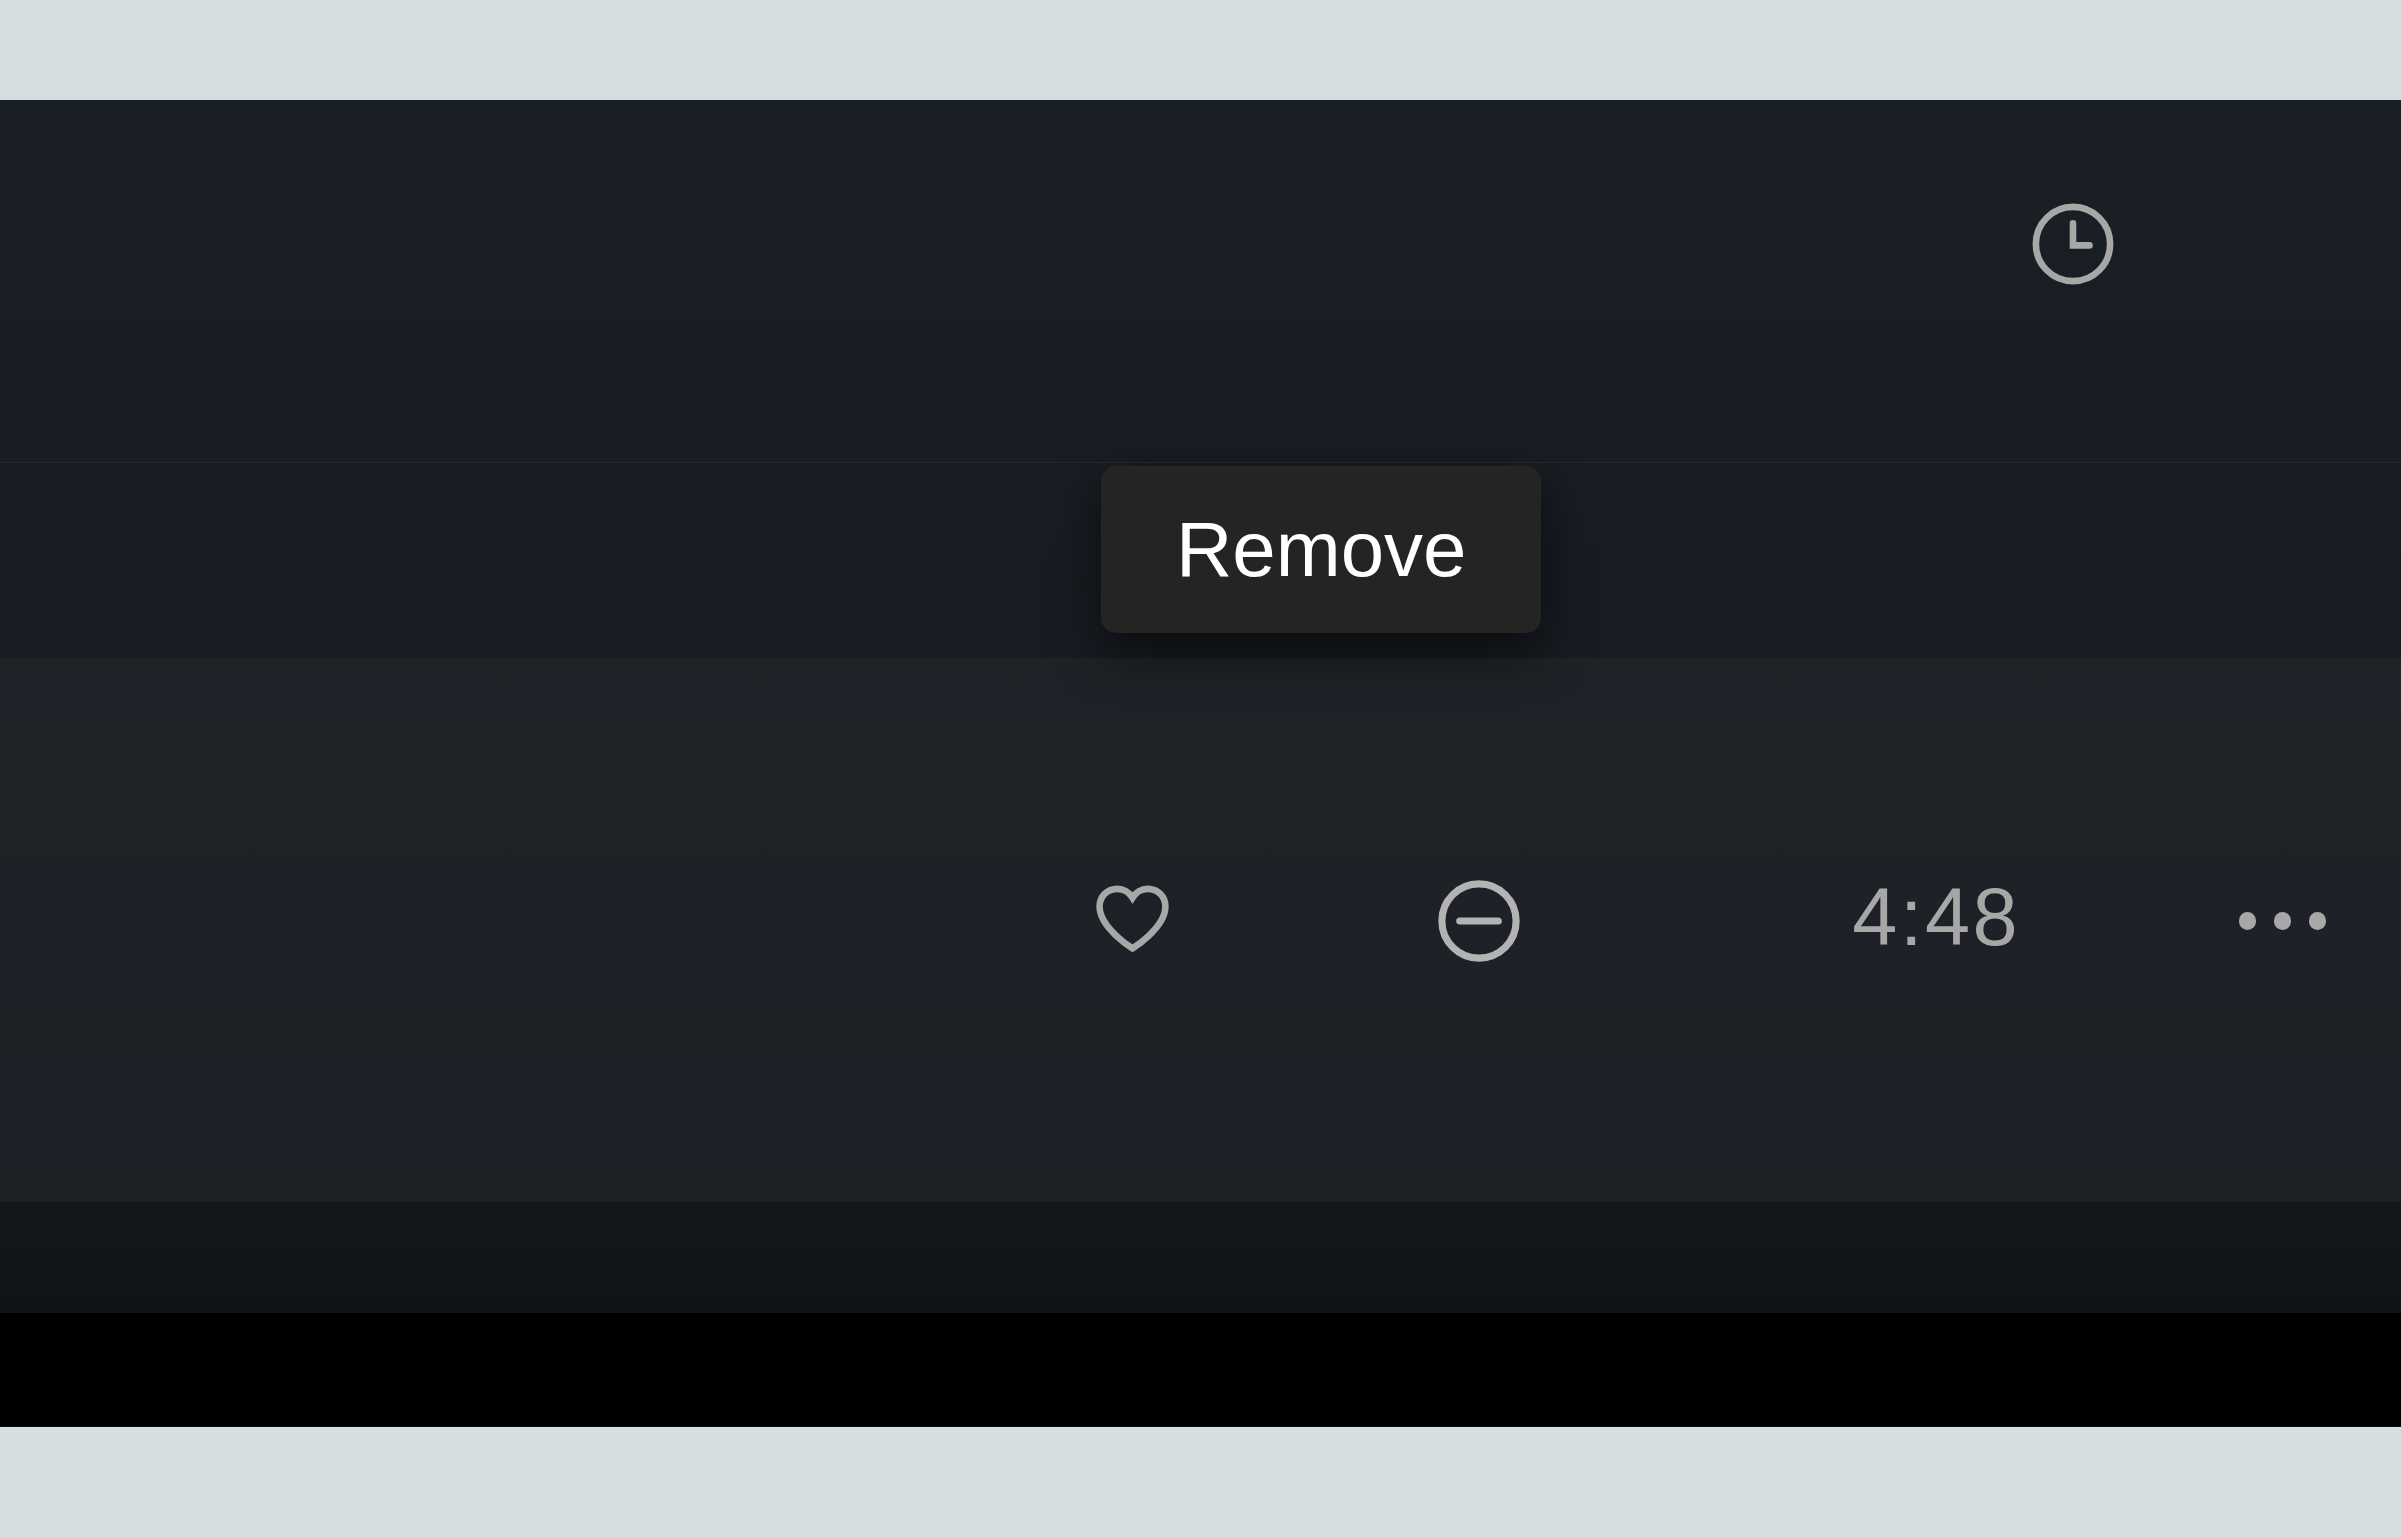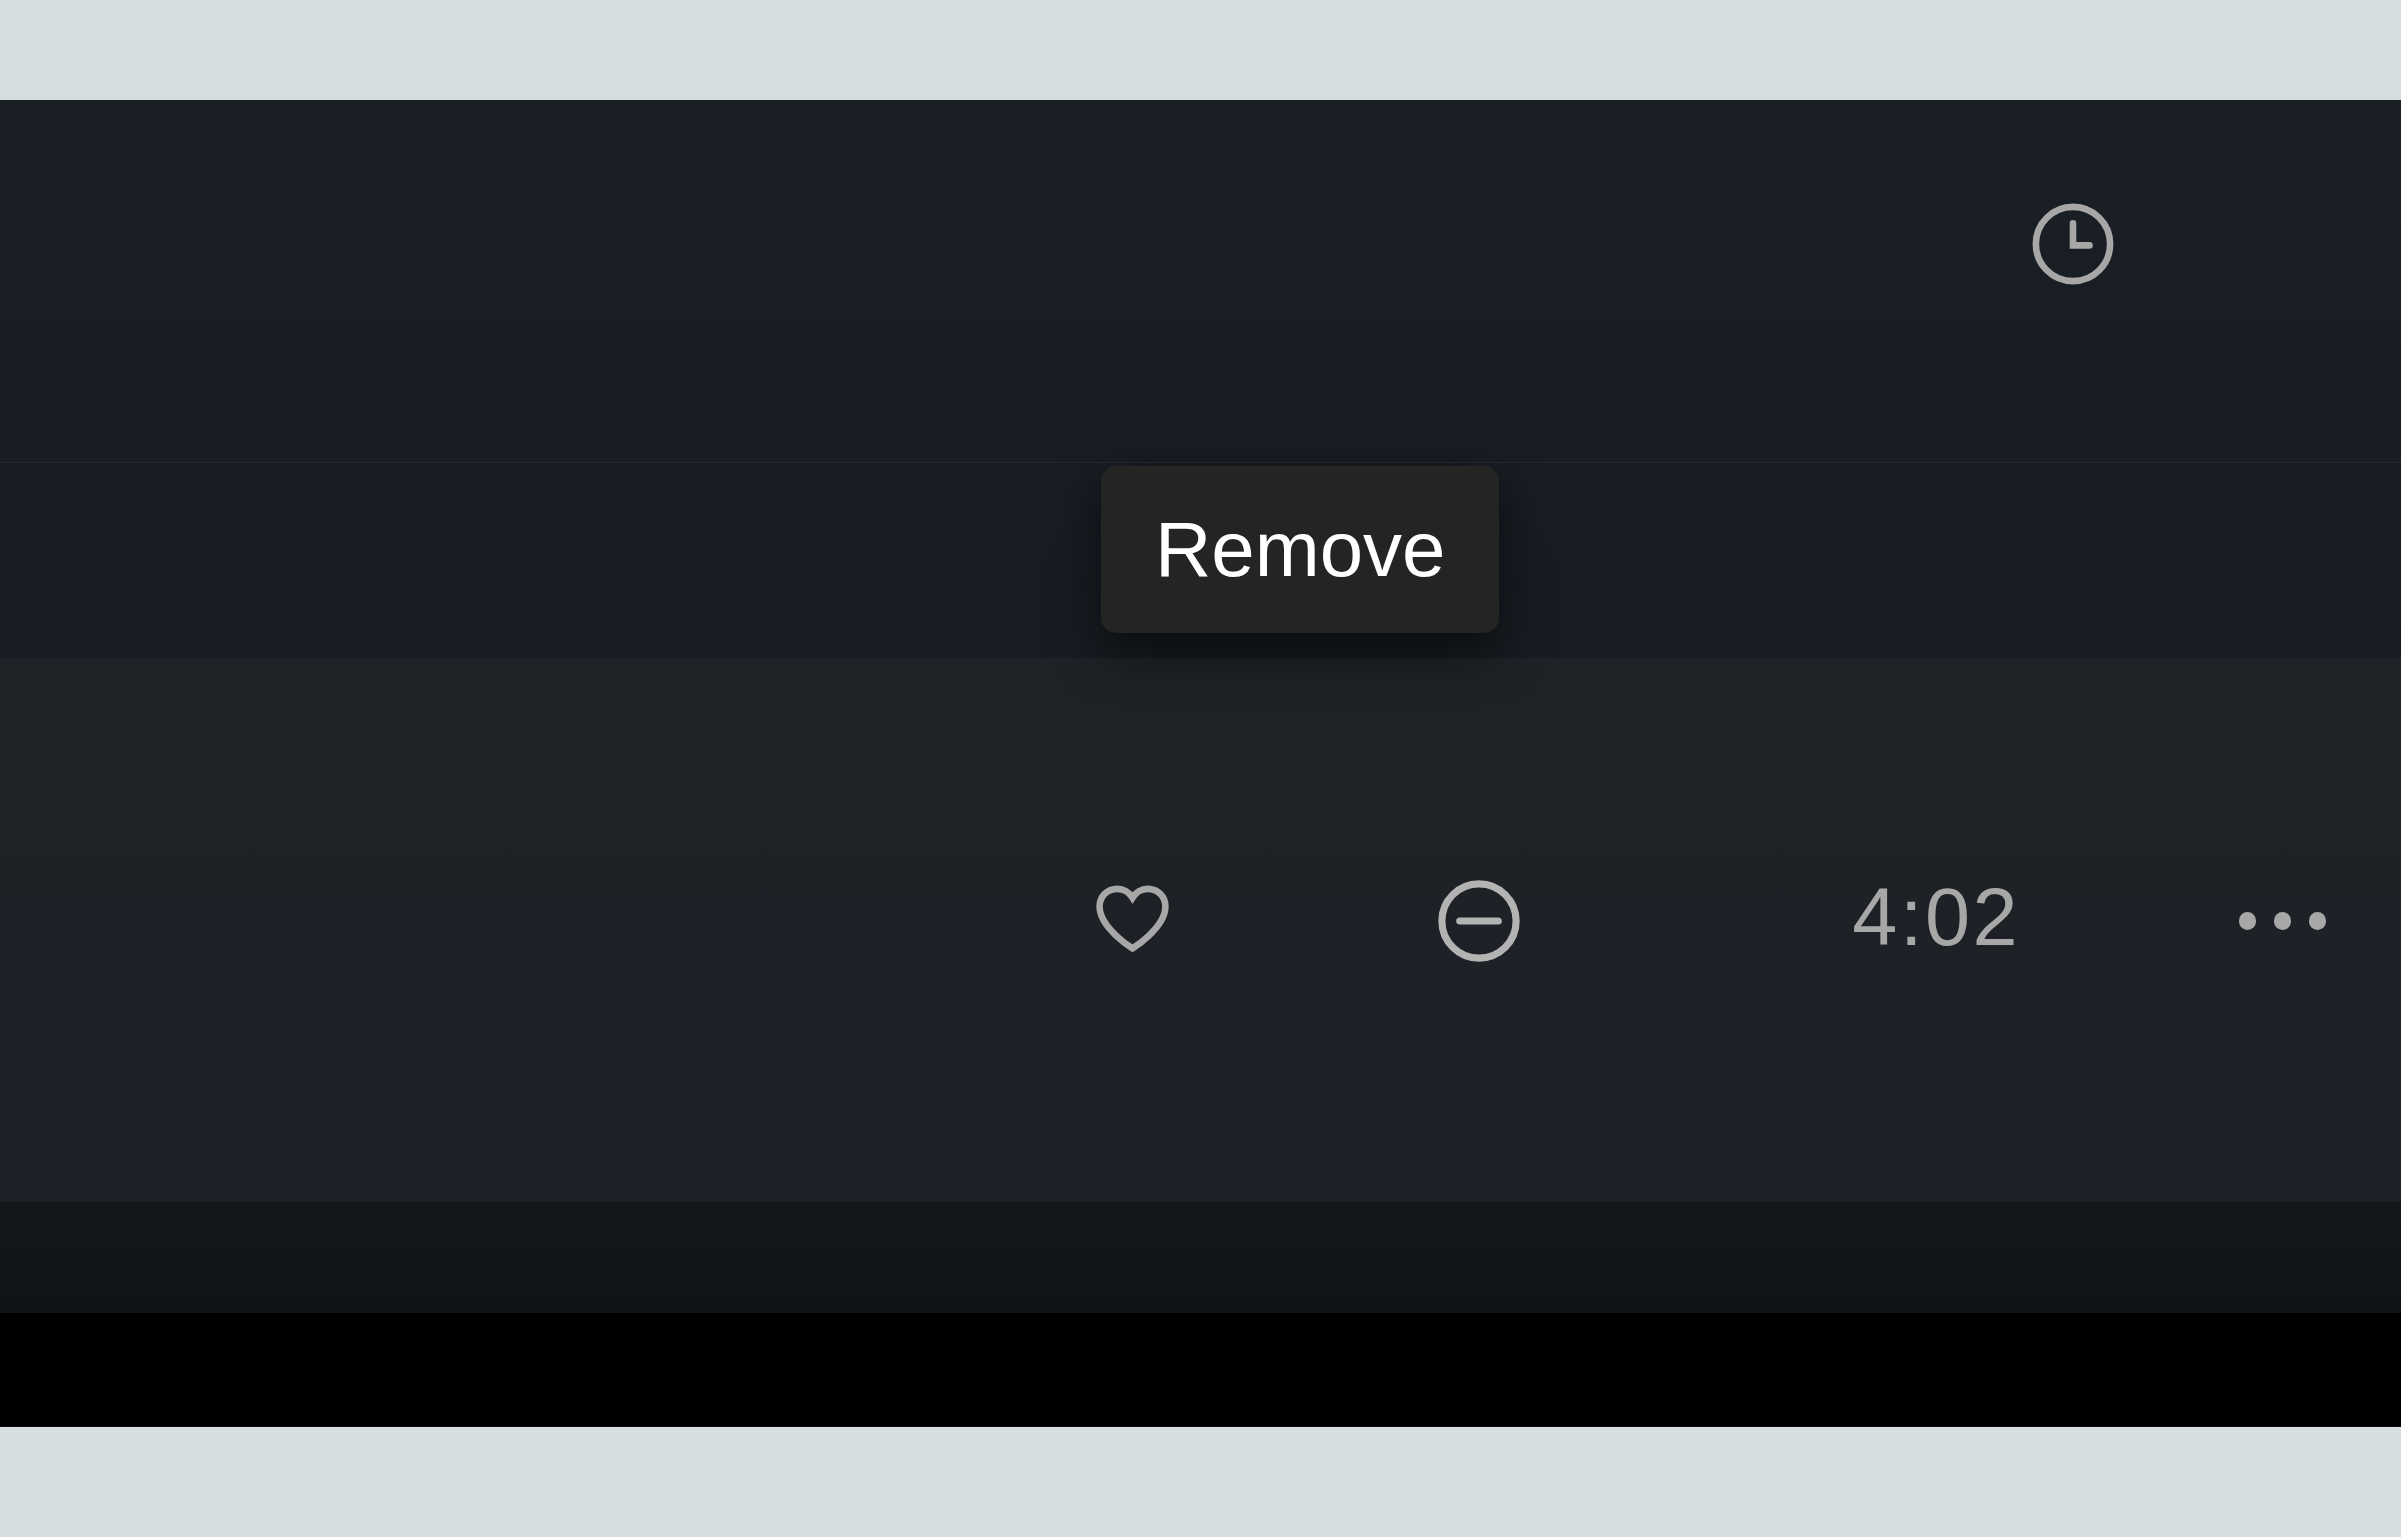--- a/index.html
+++ b/index.html
@@ -123,21 +123,21 @@
       background: #a7a7a7;
       border-radius: 50%;
     }
     
     .tooltip {
       position: absolute;
       top: 366px;
       left: 1226px;
       background: #242424;
       border-radius: 15px;
-      padding: 38px 54px;
+      padding: 38px 75px;
       box-shadow: 0 19px 50px rgba(0,0,0,0.6);
       z-index: 10;
     }
     
     .tooltip-text {
       color: #ffffff;
       font-size: 78px;
       font-weight: 500;
       white-space: nowrap;
     }
@@ -187,21 +187,21 @@
       </svg>
     </div>
 
     <div class="remove-button">
       <svg viewBox="0 0 32 32" fill="none" stroke="#b3b3b3" stroke-width="2.6">
         <circle cx="16" cy="16" r="13.5"></circle>
         <line x1="9" y1="16" x2="23" y2="16" stroke-linecap="round"></line>
       </svg>
     </div>
 
-    <div class="duration-text">4:02</div>
+    <div class="duration-text">4:48</div>
 
     <div class="more-button">
       <span class="dot"></span>
       <span class="dot"></span>
       <span class="dot"></span>
     </div>
 
   </div>
 
   <div class="bottom-dark-area"></div>

